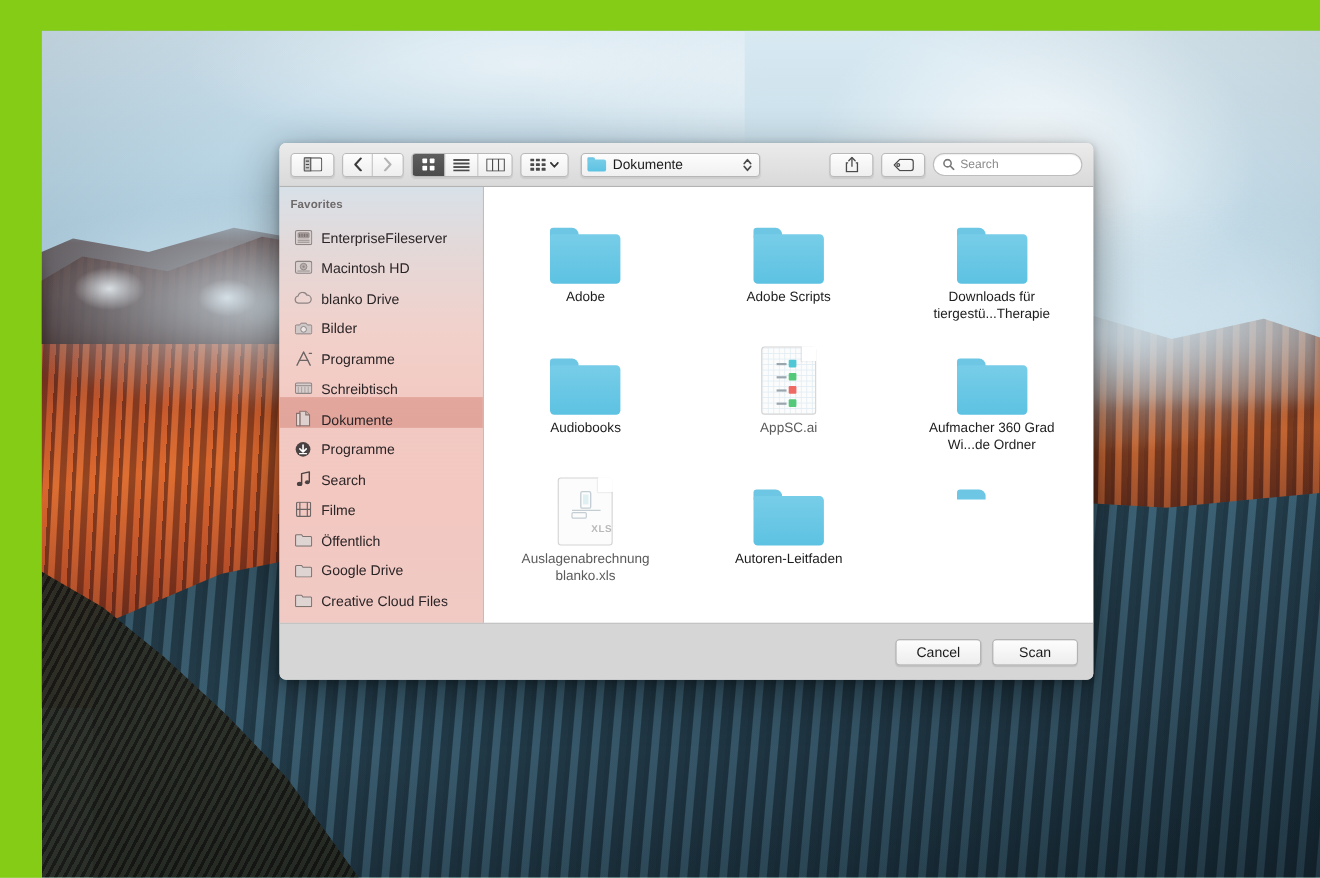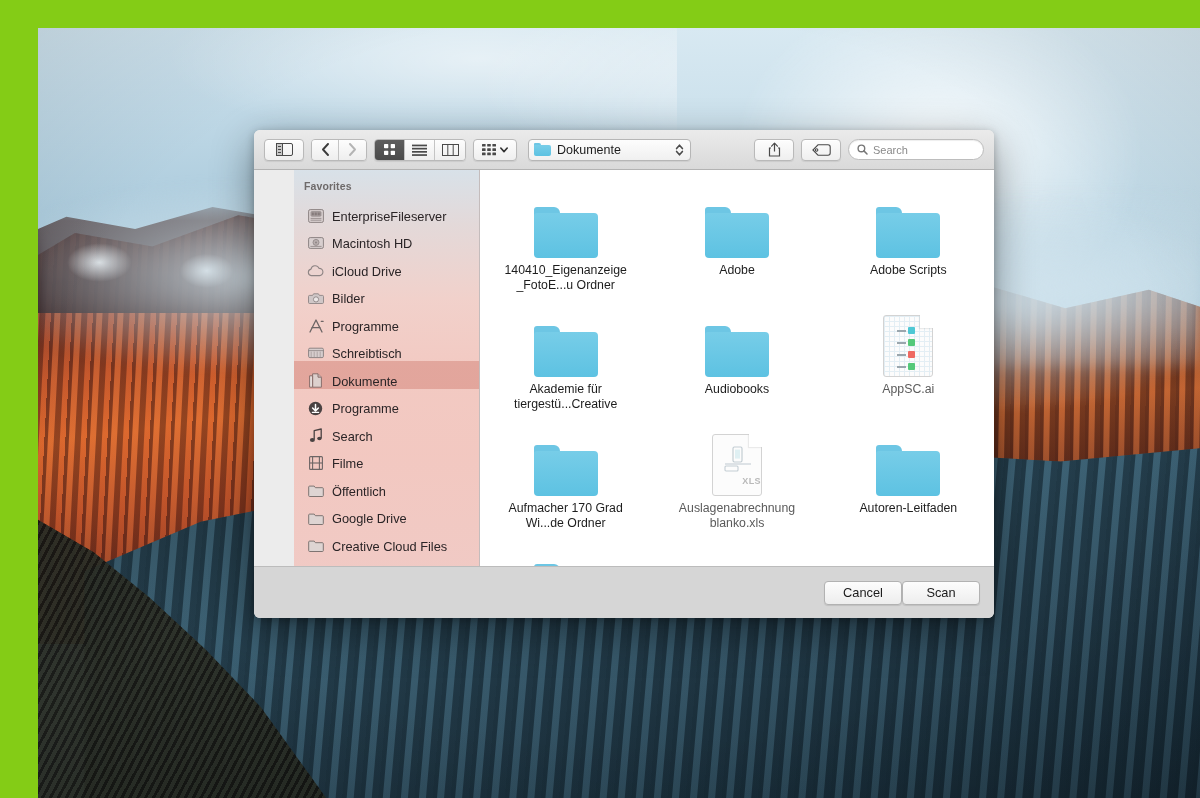--- a/index.html
+++ b/index.html
@@ -217,21 +217,20 @@
     background:
       linear-gradient(180deg,
         rgba(214,224,232,.90) 0%,
         rgba(226,214,214,.88) 14%,
         rgba(242,205,198,.88) 33%,
         rgba(243,198,190,.90) 50%,
         rgba(243,196,188,.90) 72%,
         rgba(241,198,192,.90) 100%);
     border-right: 1px solid #c4bcbc;
     padding-top: 8px;
-    margin-left: 40px;
   }
   .sb-header {
     font-size: 10.5px; color: #6e6a6a; font-weight: 600;
     padding: 2px 0 4px 10px; letter-spacing: .1px;
   }
   .sb-item {
     height: 27.5px; display: flex; align-items: flex-end; gap: 8px;
     padding-left: 13px; cursor: default; position: relative;
   }
   .sb-item.sel { background: rgba(205,116,104,.42); }
@@ -303,21 +302,21 @@
 
   
   .indd { width: 56px; height: 50px; position: relative; }
 
   
   .footer {
     height: 52px; flex: 0 0 52px;
     background: #d6d6d6;
     border-top: 1px solid #bcbcbc;
     display: flex; align-items: center; justify-content: flex-end;
-    gap: 0; padding-right: 14px;
+    gap: 10px; padding-right: 14px;
   }
   .btn {
     min-width: 78px; height: 24px; padding: 0 14px;
     border-radius: 4px; border: 1px solid #b2b2b2;
     background: linear-gradient(180deg, #fdfdfd, #ededed);
     box-shadow: 0 1px 1px rgba(0,0,0,.10);
     font-size: 12.8px; color: #1a1a1a;
     display: flex; align-items: center; justify-content: center;
     cursor: default; font-family: "Liberation Sans", sans-serif;
   }
@@ -490,21 +489,21 @@
           </span>
           <span class="sb-label">Macintosh HD</span>
         </div>
 
         <div class="sb-item">
           <span class="sb-ico">
             <svg width="17" height="12" viewBox="0 0 17 12">
               <path d="M4.2 10.6 a3.3 3.3 0 0 1 -0.2 -6.5 a4.2 4.2 0 0 1 8.0 -0.7 a3.2 3.2 0 0 1 0.6 7.2 Z" fill="none" stroke="#8d8484" stroke-width="1.1" stroke-linejoin="round"></path>
             </svg>
           </span>
-          <span class="sb-label">iCloud Drive</span>
+          <span class="sb-label">blanko Drive</span>
         </div>
 
         <div class="sb-item">
           <span class="sb-ico">
             <svg width="16" height="13" viewBox="0 0 16 13">
               <path d="M1.6 3.4 H4.6 L5.6 1.8 H10.4 L11.4 3.4 H14.4 a1.1 1.1 0 0 1 1.1 1.1 V10.4 a1.1 1.1 0 0 1 -1.1 1.1 H1.6 a1.1 1.1 0 0 1 -1.1 -1.1 V4.5 a1.1 1.1 0 0 1 1.1 -1.1 Z" fill="#d0c7c7" stroke="#8d8484" stroke-width=".9"></path>
               <circle cx="8" cy="7.4" r="2.6" fill="#ece6e6" stroke="#8d8484" stroke-width=".9"></circle>
             </svg>
           </span>
           <span class="sb-label">Bilder</span>
@@ -607,58 +606,49 @@
               <path d="M0.7 3.0 V11.6 a0.9 0.9 0 0 0 0.9 0.9 H14.4 a0.9 0.9 0 0 0 0.9 -0.9 V4.6 a0.9 0.9 0 0 0 -0.9 -0.9 H7.4 L6.2 2.1 H1.6 a0.9 0.9 0 0 0 -0.9 0.9 Z" fill="#ded4d2" stroke="#7e7472" stroke-width="1"></path>
             </svg>
           </span>
           <span class="sb-label">Creative Cloud Files</span>
         </div>
       </div>
 
       <div class="content">
         <div class="grid">
 
+
           <div class="cell">
             <div class="icon-wrap">
               <div class="folder">
                   <div class="tab"></div>
                   <div class="bodyf"></div>
                 </div>
             </div>
-            <div class="cname">140410_Eigenanzeige_FotoE...u Ordner</div>
+            <div class="cname">Adobe</div>
           </div>
 
           <div class="cell">
             <div class="icon-wrap">
               <div class="folder">
                   <div class="tab"></div>
                   <div class="bodyf"></div>
                 </div>
             </div>
-            <div class="cname">Adobe</div>
+            <div class="cname">Adobe Scripts</div>
           </div>
 
           <div class="cell">
             <div class="icon-wrap">
               <div class="folder">
                   <div class="tab"></div>
                   <div class="bodyf"></div>
                 </div>
             </div>
-            <div class="cname">Adobe Scripts</div>
-          </div>
-
-          <div class="cell">
-            <div class="icon-wrap">
-              <div class="folder">
-                  <div class="tab"></div>
-                  <div class="bodyf"></div>
-                </div>
-            </div>
-            <div class="cname">Akademie für tiergestü...Creative</div>
+            <div class="cname">Downloads für tiergestü...Therapie</div>
           </div>
 
           <div class="cell">
             <div class="icon-wrap">
               <div class="folder">
                   <div class="tab"></div>
                   <div class="bodyf"></div>
                 </div>
             </div>
             <div class="cname">Audiobooks</div>
@@ -690,21 +680,21 @@
             <div class="cname gray">AppSC.ai</div>
           </div>
 
           <div class="cell">
             <div class="icon-wrap">
               <div class="folder">
                   <div class="tab"></div>
                   <div class="bodyf"></div>
                 </div>
             </div>
-            <div class="cname">Aufmacher 170 Grad Wi...de Ordner</div>
+            <div class="cname">Aufmacher 360 Grad Wi...de Ordner</div>
           </div>
 
           <div class="cell">
             <div class="icon-wrap">
               <div class="doc">
                 <svg class="xls-shape" width="28" height="34" viewBox="0 0 28 34">
                   <rect x="9" y="2" width="9" height="15" rx="1.4" fill="none" stroke="#c3cdd3" stroke-width="1.2"></rect>
                   <rect x="11" y="4.6" width="5" height="9" fill="#dff0f3"></rect>
                   <line x1="1" y1="19" x2="27" y2="19" stroke="#c3cdd3" stroke-width="1.1"></line>
                   <rect x="1" y="21" width="13" height="5" rx="1" fill="none" stroke="#c3cdd3" stroke-width="1.1"></rect>

